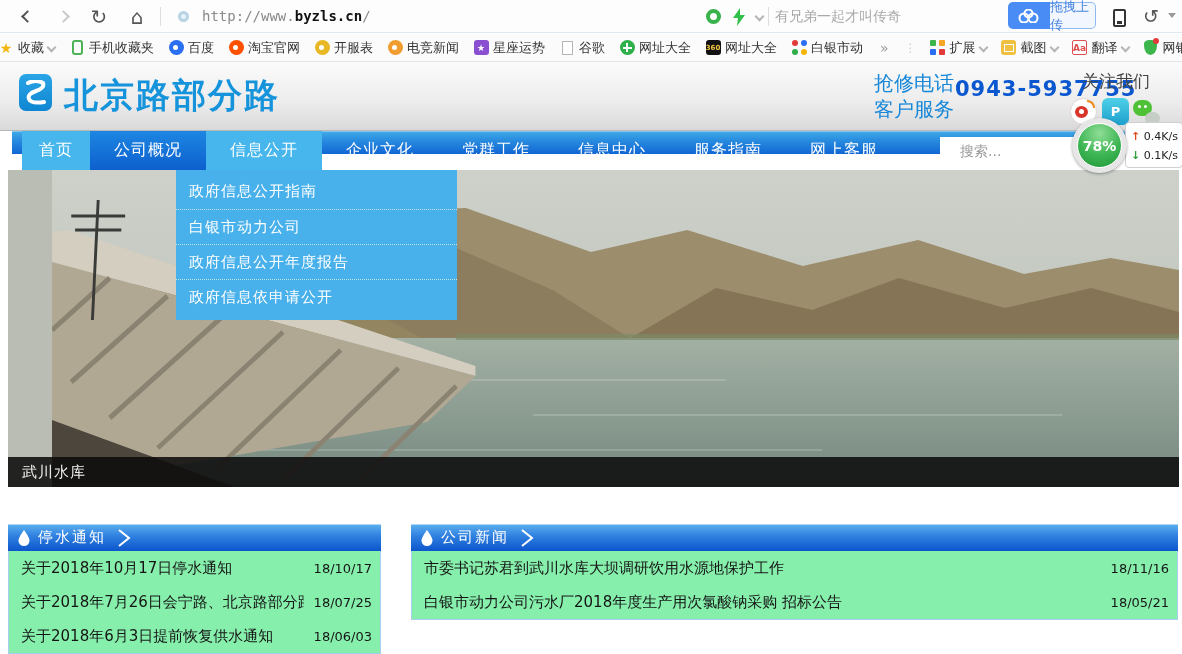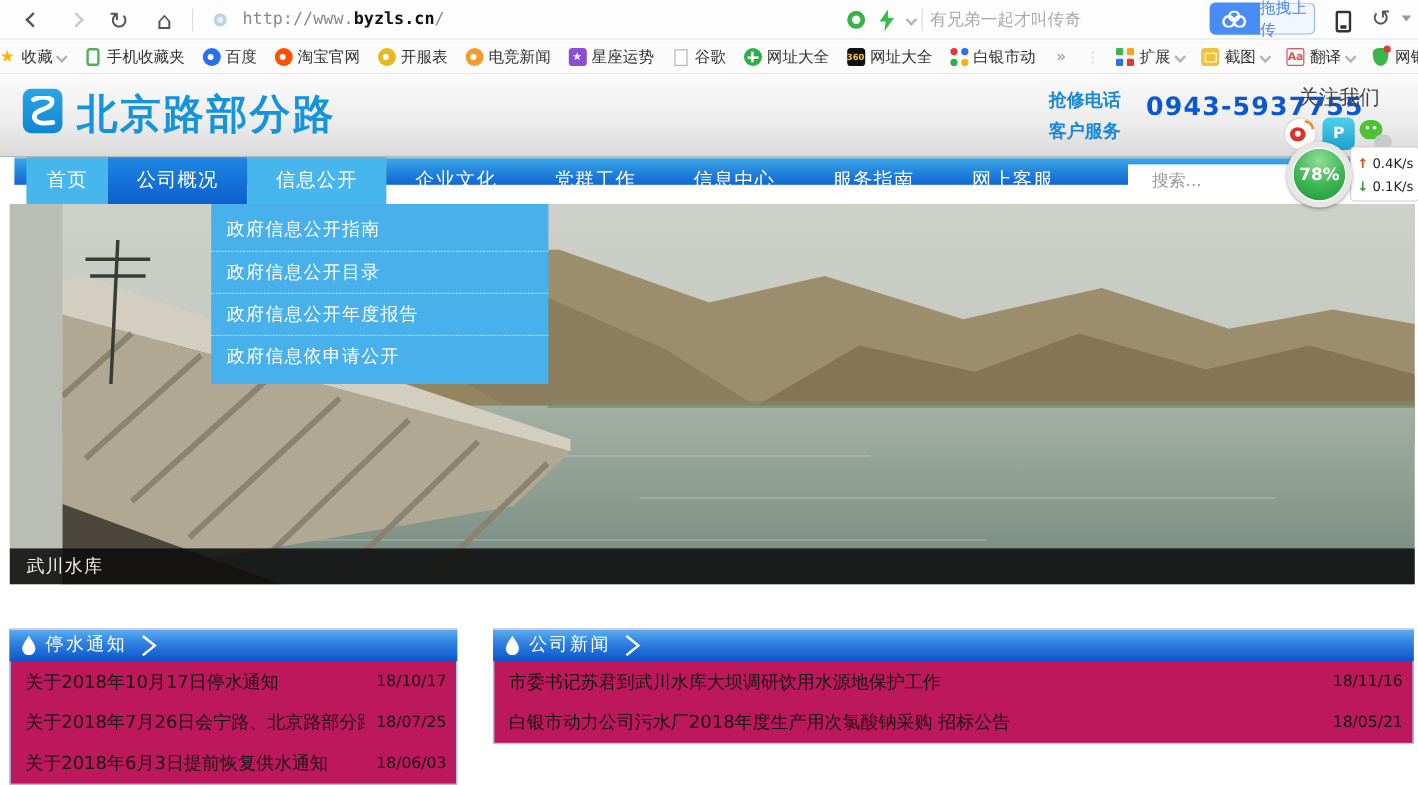--- a/index.html
+++ b/index.html
@@ -61,21 +61,21 @@
   .shield { width:13px; height:15px; background:#3cb54a; border-radius:6px 6px 7px 7px / 4px 4px 10px 10px; position:relative; }
   .shield::after { content:""; position:absolute; right:-2px; top:-2px; width:6px; height:6px; border-radius:50%; background:#e03a3a; }
   .bm-sep { color:#cfcfcf; font-size:12px; padding:0 6px; }
   .bm-more { color:#9a9a9a; font-size:14px; padding:0 10px; }
   .bm-spacer { flex:1; }
 
   
   .site-header { position:absolute; left:0; top:62px; width:1182px; height:69px; background:linear-gradient(180deg,#fbfbfb 0%,#ececec 60%,#d9d9d9 100%); border-bottom:1px solid #b7b7b7; }
   .logo-sq { position:absolute; left:19px; top:12px; width:33px; height:37px; border-radius:7px; background:linear-gradient(180deg,#2aa5e6,#0f86d2); display:flex; align-items:center; justify-content:center; }
   .company-name { position:absolute; left:64px; top:11px; font-size:34px; font-weight:bold; color:#1593db; letter-spacing:2px; }
-  .hotline { position:absolute; left:874px; top:8px; font-size:15px; font-weight:bold; color:#1787d8; line-height:26px; }
+  .hotline { position:absolute; left:874px; top:8px; font-size:20px; font-weight:normal; color:#1787d8; line-height:26px; }
   .phone-num { position:absolute; left:955px; top:15px; font-size:21px; font-weight:bold; color:#0b57d0; letter-spacing:1px; }
   .follow { position:absolute; left:1082px; top:8px; font-size:17px; color:#444; }
   .social { position:absolute; top:36px; width:27px; height:27px; cursor:pointer; }
   .weibo { left:1070px; border-radius:50%; background:#fff; border:1px solid #e0d4d4; }
   .weibo::before { content:""; position:absolute; left:4px; top:7px; width:13px; height:12px; border-radius:50%; background:#d8342a; }
   .weibo::after { content:""; position:absolute; left:8px; top:10px; width:5px; height:5px; border-radius:50%; background:#fff; }
   .weibo i { position:absolute; right:1px; top:1px; width:8px; height:8px; border:2px solid #f08c1e; border-left:none; border-bottom:none; border-radius:0 8px 0 0; }
   .tweibo { left:1102px; border-radius:6px; background:linear-gradient(180deg,#4fd0e8,#1da0cc); color:#fff; font-size:13px; font-weight:bold; display:flex; align-items:center; justify-content:center; }
   .wechat { left:1133px; }
   .wechat .b1 { position:absolute; left:0; top:2px; width:19px; height:16px; border-radius:8px; background:#4fc136; }
@@ -103,21 +103,21 @@
   .hero-caption { position:absolute; left:0; bottom:0; width:100%; height:30px; background:rgba(12,12,12,.88); color:#efefef; font-size:15px; line-height:30px; padding-left:14px; letter-spacing:1px; }
 
   
   .progress-badge { position:absolute; left:1072px; top:118px; width:55px; height:55px; border-radius:50%; background:#e6e6e6; box-shadow:0 1px 3px rgba(0,0,0,.35); display:flex; align-items:center; justify-content:center; z-index:60; cursor:pointer; }
   .progress-inner { width:45px; height:45px; border-radius:50%; background:radial-gradient(circle at 50% 22%, #8edd96 0%, #3db553 55%, #1f9638 100%); border:1px solid #fff; display:flex; align-items:center; justify-content:center; color:#fff; font-size:14px; font-weight:bold; }
   .speed-box { position:absolute; left:1125px; top:122px; width:58px; height:46px; background:#fff; border:1px solid #cfcfcf; border-radius:4px; z-index:55; font-size:11px; color:#222; padding:4px 0 0 5px; line-height:19px; white-space:nowrap; }
   .speed-box .up { color:#e04a1a; font-weight:bold; } .speed-box .dn { color:#2f9e3f; font-weight:bold; }
   .edge-dot { position:absolute; left:1176px; top:136px; width:14px; height:22px; border-radius:11px 0 0 11px; background:#3db553; z-index:54; }
 
   
-  .news-box { position:absolute; top:524px; background:#be185d; }
+  .news-box { position:absolute; top:524px; background:#86efac; }
   .news-box.left { left:8px; width:373px; }
   .news-box.right { left:411px; width:767px; }
   .news-head { height:27px; background:linear-gradient(180deg,#5db0f0 0%,#2f80e0 45%,#0c55cc 100%); box-shadow:inset 0 1px 0 rgba(255,255,255,.5); display:flex; align-items:center; color:#fff; font-size:15px; letter-spacing:2px; }
   .news-head .drop { margin:0 8px 0 10px; }
   .news-head .arrow { margin-left:10px; }
   .news-list { border:1px solid #a8cdf0; border-top:none; }
   .news-row { height:34px; display:flex; align-items:center; justify-content:space-between; padding:0 8px 0 12px; cursor:pointer; }
   .news-row .t { font-size:15px; color:#151515; white-space:nowrap; overflow:hidden; }
   .news-row .d { font-size:13px; color:#151515; margin-left:10px; flex:none; }
 </style>
@@ -315,21 +315,21 @@
       <div class="nav-item">党群工作</div>
       <div class="nav-item">信息中心</div>
       <div class="nav-item">服务指南</div>
       <div class="nav-item">网上客服</div>
     </div>
     <input class="nav-search" type="text" placeholder="搜索..." style="">
   </div>
 
   <div class="dropdown">
     <div class="dd-item">政府信息公开指南</div>
-    <div class="dd-item">政府信息公开目录</div>
+    <div class="dd-item">白银市动力公司</div>
     <div class="dd-item">政府信息公开年度报告</div>
     <div class="dd-item">政府信息依申请公开</div>
   </div>
 
   <div class="hero">
     <svg viewBox="0 0 1171 317" preserveAspectRatio="none">
       <defs>
         <linearGradient id="sky" x1="0" y1="0" x2="0" y2="1">
             <stop offset="0" stop-color="#cdd1ca"></stop>
             <stop offset="1" stop-color="#c0c5bc"></stop>

